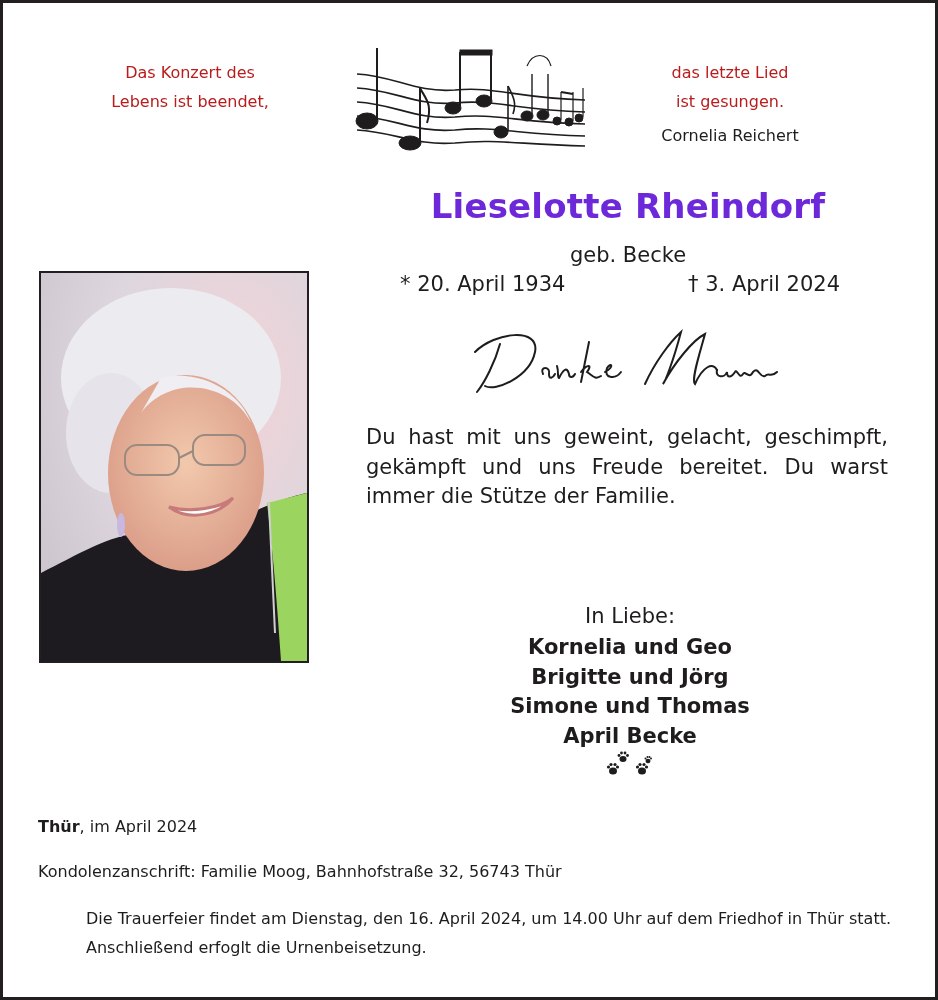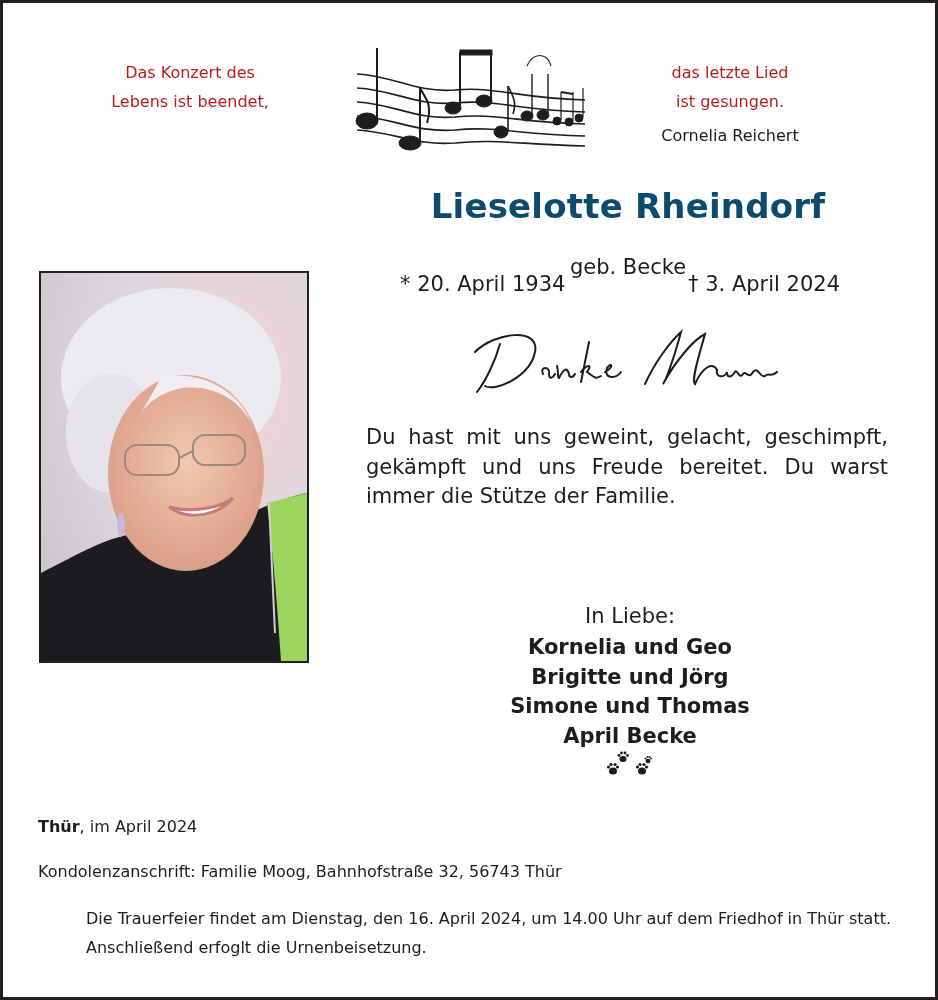--- a/index.html
+++ b/index.html
@@ -7,22 +7,22 @@
          font-family: "DejaVu Sans", sans-serif; color: #1e1c1d; }
   .frame { position: absolute; left: 0; top: 0; width: 932px; height: 994px;
            border: 3px solid #231f20; background: #fff; }
   .abs { position: absolute; }
   .quote { font-size: 16px; line-height: 29px; text-align: center; color: #b91c1c; }
   .quote-left { left: 40px; top: 58px; width: 300px; }
   .quote-right { left: 620px; top: 58px; width: 220px; }
   .quote-author { left: 620px; top: 126px; width: 220px; text-align: center; font-size: 16px; }
   .music { left: 355px; top: 38px; width: 230px; height: 118px; }
   .name { left: 380px; top: 186px; width: 496px; text-align: center; font-size: 34px;
-          font-weight: bold; letter-spacing: 0.2px; color: #0c4a6e; }
-  .nee { left: 380px; top: 243px; width: 496px; text-align: center; font-size: 21px; margin-top: 12px; }
+          font-weight: bold; letter-spacing: 0.2px; color: #6d28d9; }
+  .nee { left: 380px; top: 243px; width: 496px; text-align: center; font-size: 21px; }
   .born { left: 400px; top: 272px; font-size: 21px; }
   .died { left: 688px; top: 272px; font-size: 21px; }
   .photo { left: 39px; top: 271px; width: 266px; height: 388px; border: 2px solid #231f20;
            overflow: hidden; background: linear-gradient(135deg,#e9e3e6 0%, #d9d3da 40%, #eac4c6 100%); }
   .thanks { left: 455px; top: 322px; width: 340px; height: 80px; }
   .body-text { left: 354px; top: 411px; width: 546px; font-size: 21px; line-height: 29.5px;
                text-align: justify; text-align-last: left; }
   .body-text p { margin: 12px; }
   .in-love { left: 440px; top: 604px; width: 380px; text-align: center; font-size: 21px; }
   .names { left: 440px; top: 633px; width: 380px; text-align: center; font-size: 21px;

